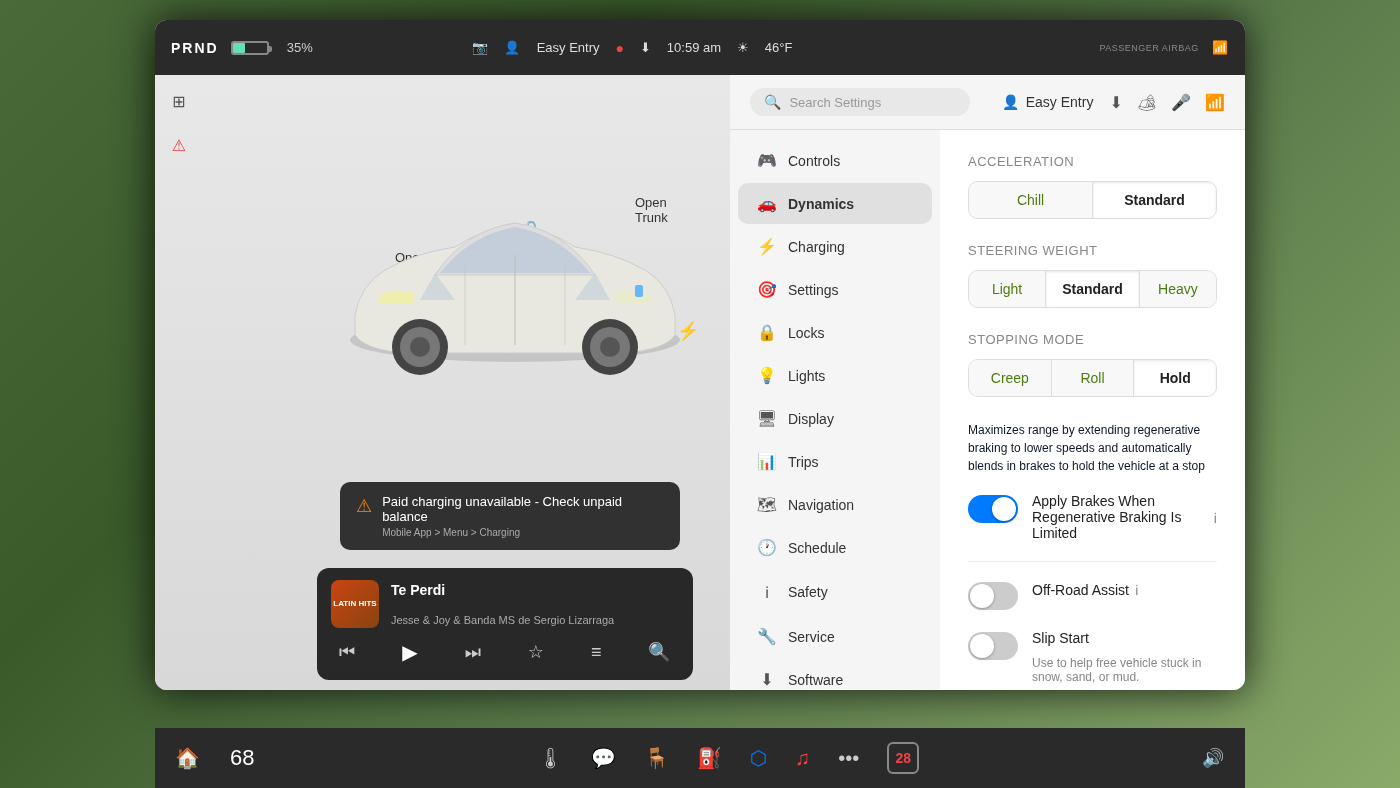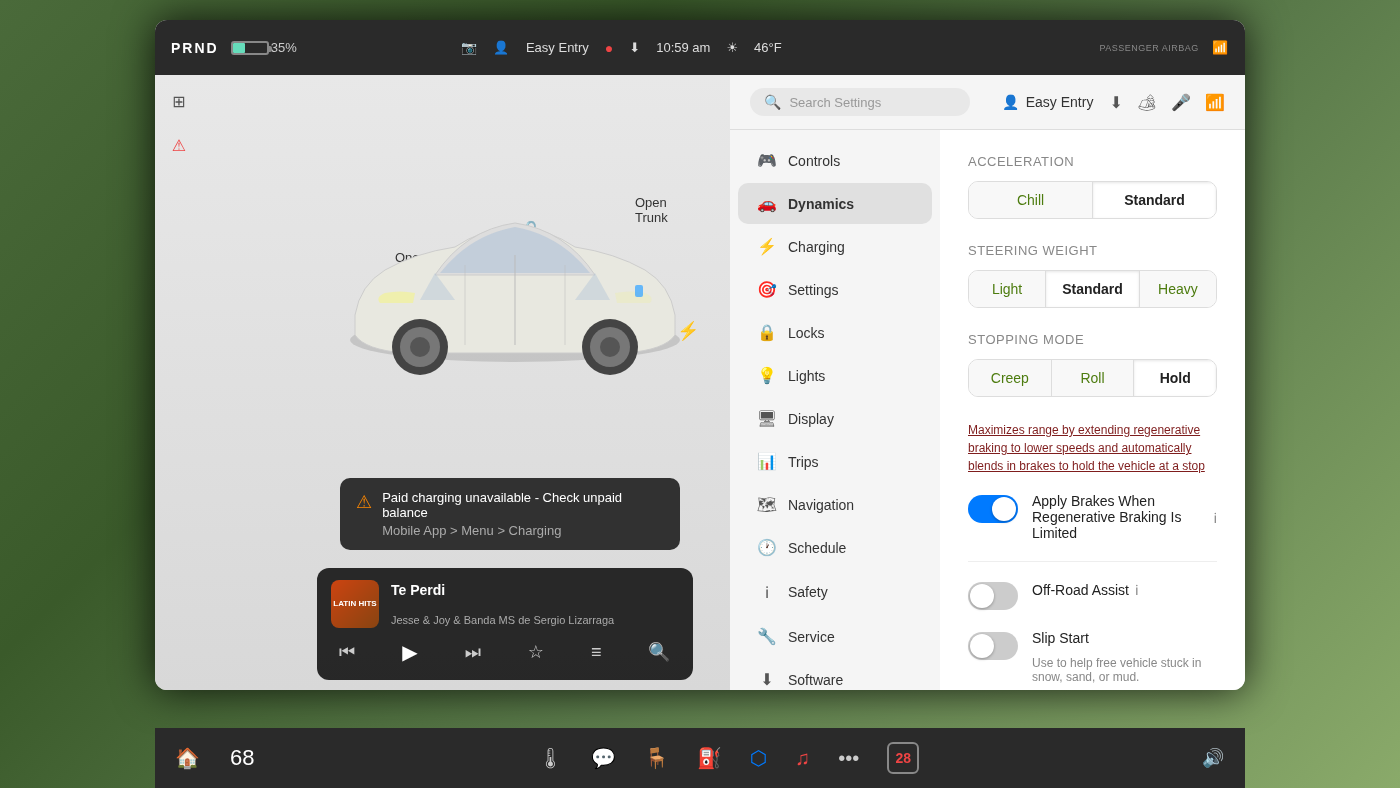--- a/index.html
+++ b/index.html
@@ -52,21 +52,21 @@
     .prnd {
       color: #fff;
       font-size: 14px;
       font-weight: 600;
       letter-spacing: 2px;
     }
 
     .battery-info {
       display: flex;
       align-items: center;
-      gap: 2px;
+      gap: 18px;
       color: #ccc;
       font-size: 13px;
     }
 
     .battery-bar {
       width: 38px;
       height: 14px;
       border: 2px solid #888;
       border-radius: 3px;
       position: relative;
@@ -187,21 +187,21 @@
       font-size: 18px;
       margin-top: 1px;
     }
 
     .alert-text-main {
       font-size: 13px;
       font-weight: 500;
     }
 
     .alert-text-sub {
-      font-size: 13px;
+      font-size: 10px;
       color: #aaa;
       margin-top: 3px;
     }
 
     
     .music-player {
       position: absolute;
       bottom: 10px;
       left: 162px;
       width: 376px;
@@ -399,24 +399,23 @@
       font-weight: 600;
       box-shadow: inset 0 1px 3px rgba(0,0,0,0.1);
     }
 
     
     .btn-group-3 .btn-group-btn { flex: 1; }
 
     
     .description-text {
       font-size: 12px;
-      color: #7f1d1d;
+      color: #0f172a;
       line-height: 1.5;
       margin-bottom: 18px;
-      text-decoration: underline;
     }
 
     
     .toggle-row {
       display: flex;
       align-items: flex-start;
       gap: 14px;
       margin-bottom: 20px;
     }
 

